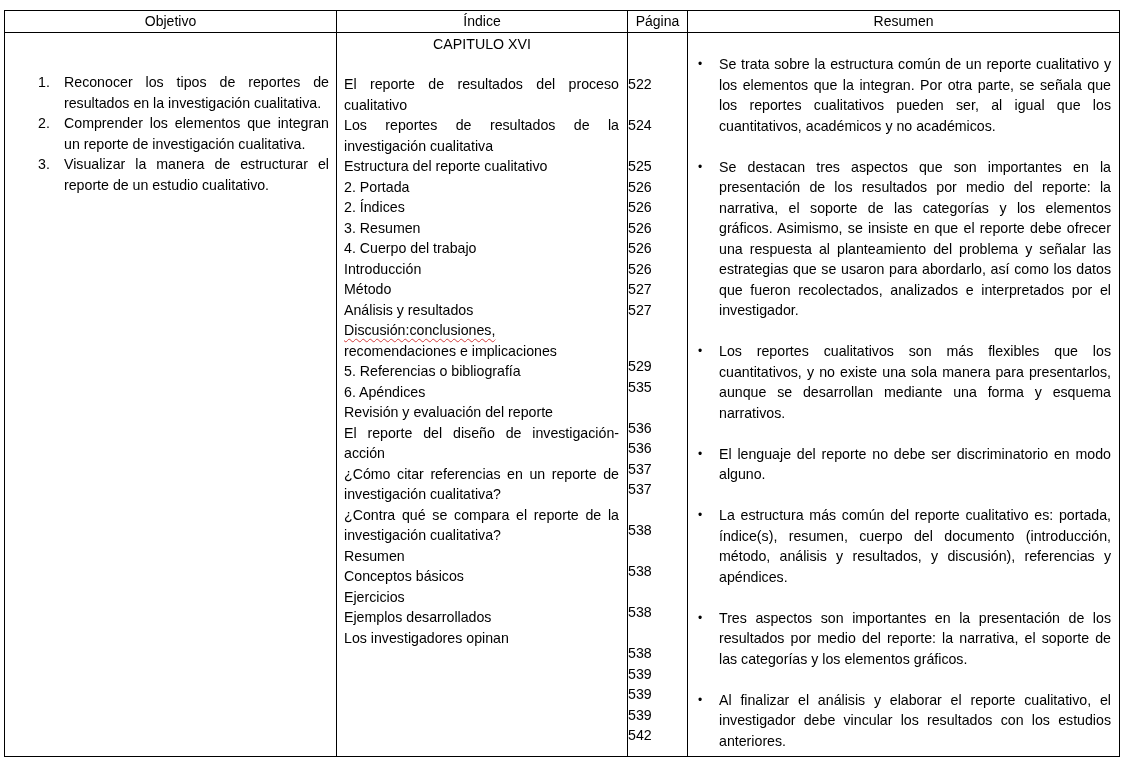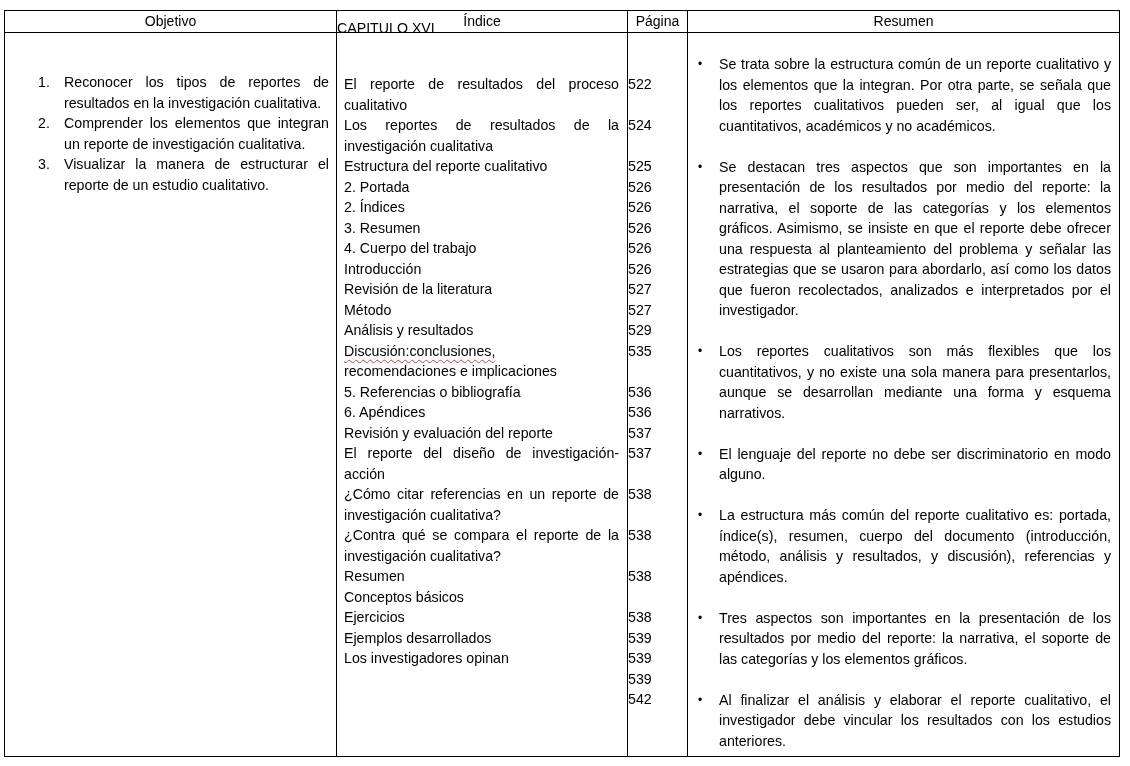--- a/index.html
+++ b/index.html
@@ -69,23 +69,24 @@
     }
     .obj-num {
       position: absolute;
       left: 33px;
       top: 0;
     }
 
     
     .chapter {
       position: absolute;
-      top: 7px;
-      left: 0;
-      right: 0;
+      top: 23px;
+      left: 0;
+      right: 0;
+      text-align: center;
     }
     .idx-list, .pg-list {
       position: absolute;
       top: 63px;
       left: 0;
       right: 0;
       margin: 0;
       padding: 0;
       list-style: none;
     }
@@ -159,21 +160,20 @@
     <div class="chapter txt">CAPITULO XVI</div>
     <ul class="idx-list txt">
       <li class="idx-item">El reporte de resultados del proceso cualitativo</li>
       <li class="idx-item">Los reportes de resultados de la investigación cualitativa</li>
       <li class="idx-item">Estructura del reporte cualitativo</li>
       <li class="idx-item">2. Portada</li>
       <li class="idx-item">2. Índices</li>
       <li class="idx-item">3. Resumen</li>
       <li class="idx-item">4. Cuerpo del trabajo</li>
       <li class="idx-item">Introducción</li>
-      <li class="idx-item">Revisión de la literatura</li>
       <li class="idx-item">Método</li>
       <li class="idx-item">Análisis y resultados</li>
       <li class="idx-item">
         <span class="idx-line"><span class="spell">Discusión:conclusiones,</span></span>
         <span class="idx-line">recomendaciones e implicaciones</span>
       </li>
       <li class="idx-item">5. Referencias o bibliografía</li>
       <li class="idx-item">6. Apéndices</li>
       <li class="idx-item">Revisión y evaluación del reporte</li>
       <li class="idx-item">El reporte del diseño de investigación-acción</li>
@@ -193,21 +193,21 @@
         <li class="pg-item" style="height: 41px;">522</li>
         <li class="pg-item" style="height: 41px;">524</li>
         <li class="pg-item" style="height: 20.5px;">525</li>
         <li class="pg-item" style="height: 20.5px;">526</li>
         <li class="pg-item" style="height: 20.5px;">526</li>
         <li class="pg-item" style="height: 20.5px;">526</li>
         <li class="pg-item" style="height: 20.5px;">526</li>
         <li class="pg-item" style="height: 20.5px;">526</li>
         <li class="pg-item" style="height: 20.5px;">527</li>
         <li class="pg-item" style="height: 20.5px;">527</li>
-        <li class="pg-item" style="height: 20.5px;">529</li>
+        <li class="pg-item" style="height: 20.5px; margin-top: 36px;">529</li>
         <li class="pg-item" style="height: 41px;">535</li>
         <li class="pg-item" style="height: 20.5px;">536</li>
         <li class="pg-item" style="height: 20.5px;">536</li>
         <li class="pg-item" style="height: 20.5px;">537</li>
         <li class="pg-item" style="height: 41px;">537</li>
         <li class="pg-item" style="height: 41px;">538</li>
         <li class="pg-item" style="height: 41px;">538</li>
         <li class="pg-item" style="height: 41px;">538</li>
         <li class="pg-item" style="height: 20.5px;">538</li>
         <li class="pg-item" style="height: 20.5px;">539</li>

